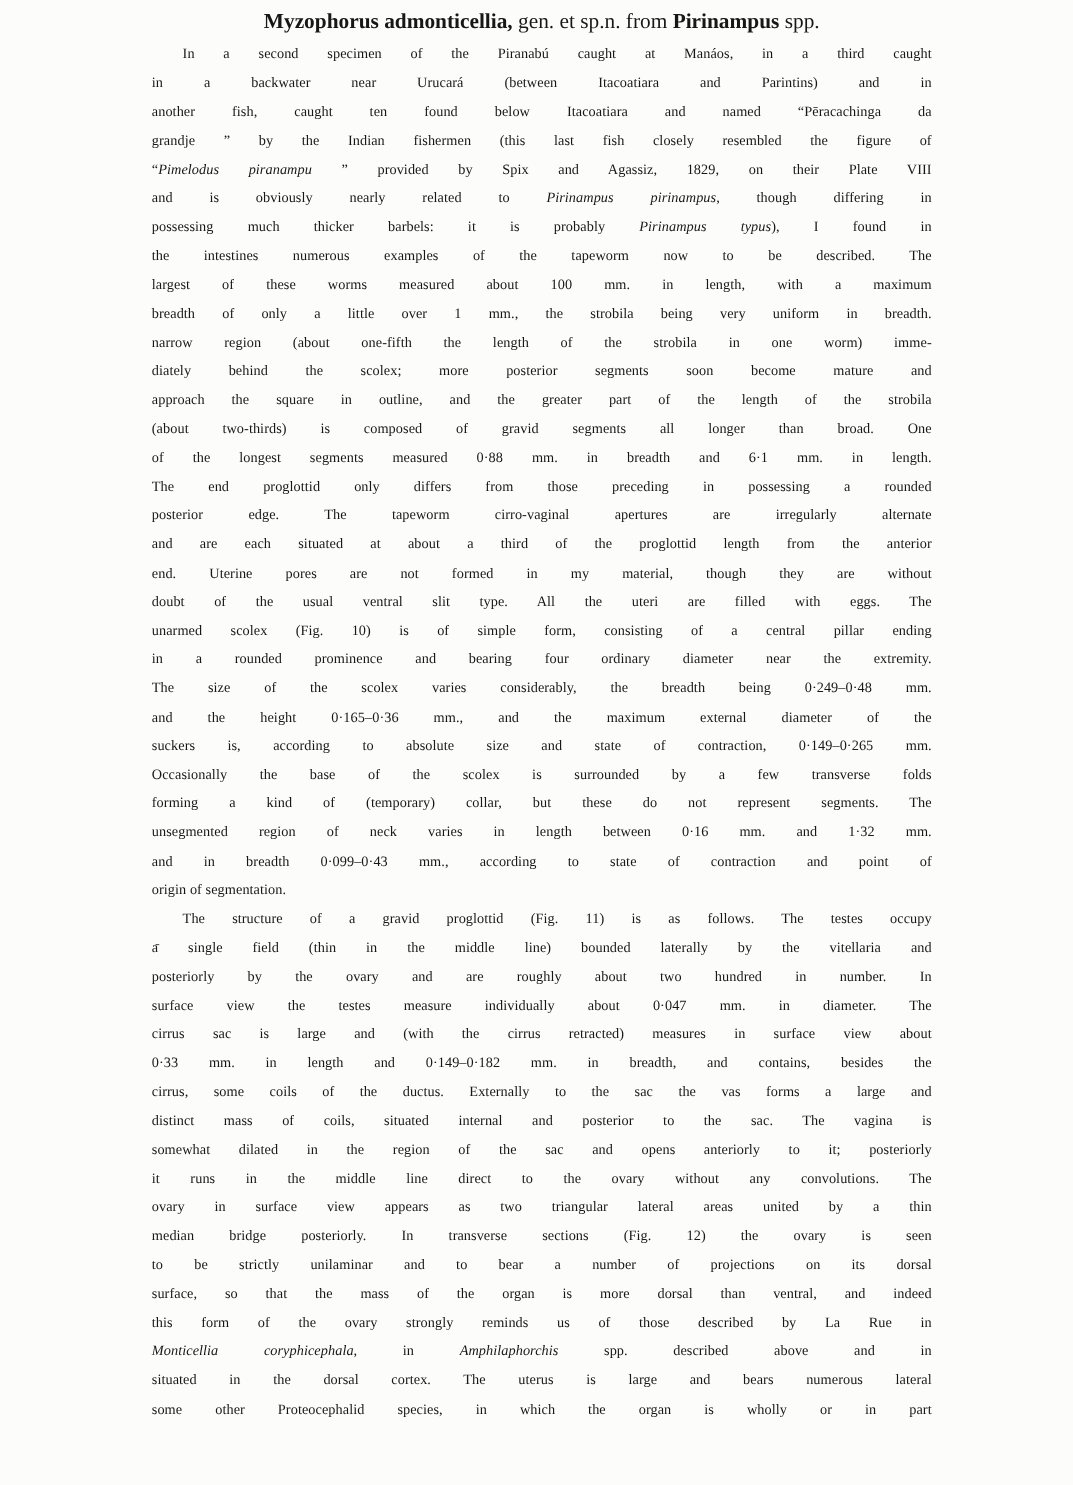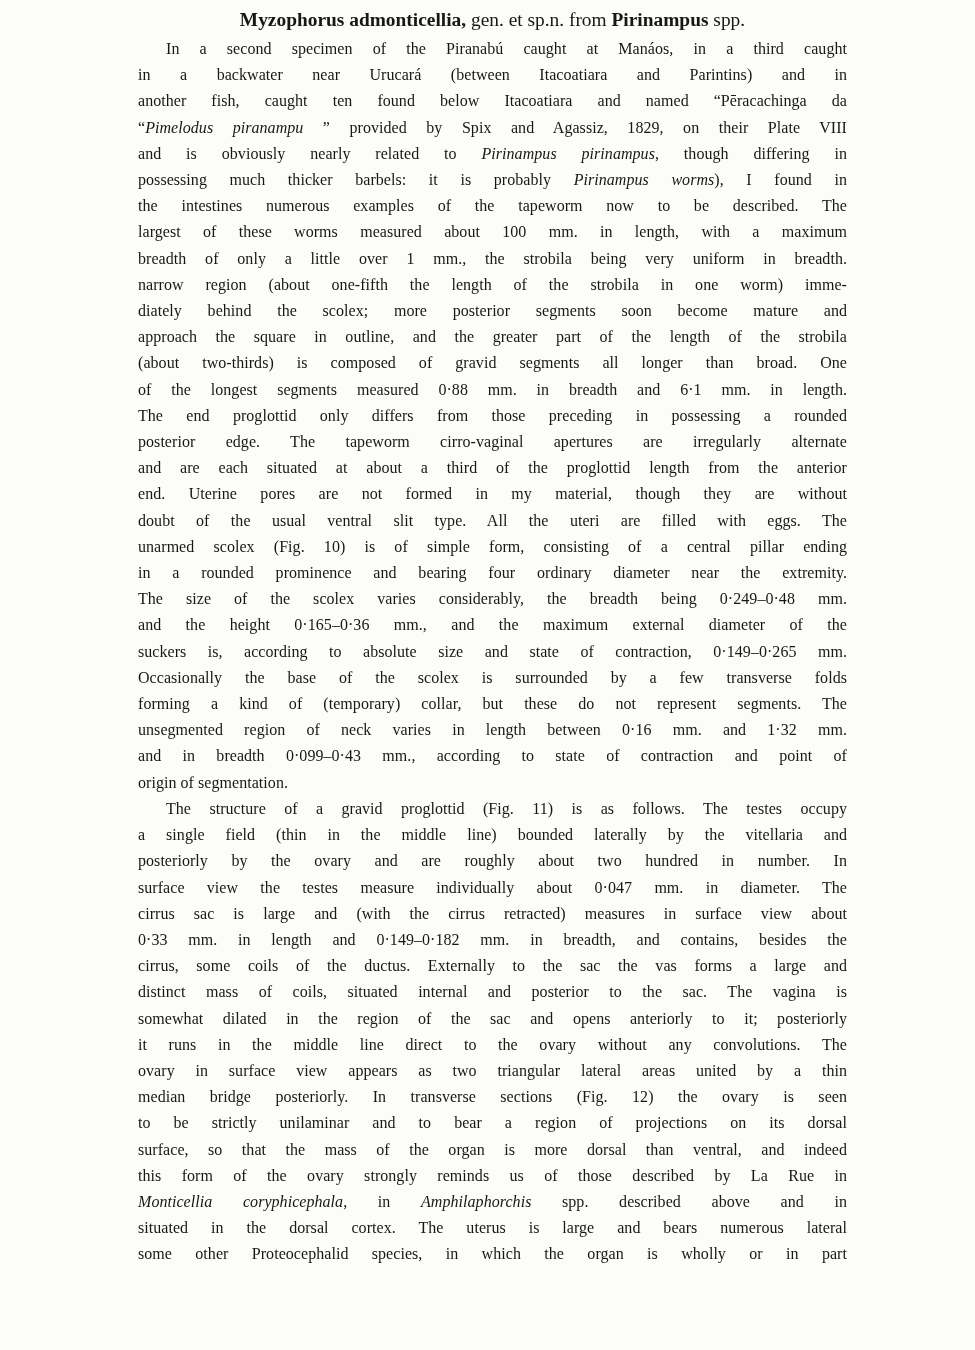--- a/index.html
+++ b/index.html
@@ -21,21 +21,21 @@
   }
   .title {
     font-size: 19.4px;
     line-height: 27px;
     text-align: center;
     margin: 0 0 3px 0;
     font-weight: normal;
   }
   .title b { font-weight: bold; }
   .line {
-    font-size: 16px;
+    font-size: 13px;
     line-height: 26.2px;
     letter-spacing: 0.05px;
   }
   .line.j {
     text-align: justify;
     text-align-last: justify;
   }
   .line.first { text-indent: 28px; }
   .line i { font-style: italic; }
   .artifact {
@@ -49,23 +49,24 @@
 </head>
 <body>
 
 <div class="page">
   <div class="text-block">
     <h1 class="title"><b>Myzophorus admonticellia,</b><span> gen. et sp.n. from </span><b>Pirinampus</b><span> spp.</span></h1>
     <div>
         <div class="line j first"><span>In a second specimen of the Piranabú caught at Manáos, in a third caught</span></div>
         <div class="line j"><span>in a backwater near Urucará (between Itacoatiara and Parintins) and in</span></div>
         <div class="line j"><span>another fish, caught ten found below Itacoatiara and named “Pēracachinga da</span></div>
+        <div class="line j"><span>grandje ” by the Indian fishermen (this last fish closely resembled the figure of</span></div>
         <div class="line j"><span>“</span><i>Pimelodus piranampu</i><span> ” provided by Spix and Agassiz, 1829, on their Plate VIII</span></div>
         <div class="line j"><span>and is obviously nearly related to </span><i>Pirinampus pirinampus</i><span>, though differing in</span></div>
-        <div class="line j"><span>possessing much thicker barbels: it is probably </span><i>Pirinampus worms</i><span>), I found in</span></div>
+        <div class="line j"><span>possessing much thicker barbels: it is probably </span><i>Pirinampus typus</i><span>), I found in</span></div>
         <div class="line j"><span>the intestines numerous examples of the tapeworm now to be described.  The</span></div>
         <div class="line j"><span>largest of these worms measured about 100 mm. in length, with a maximum</span></div>
         <div class="line j"><span>breadth of only a little over 1 mm., the strobila being very uniform in breadth.</span></div>
         <div class="line j"><span>narrow region (about one-fifth the length of the strobila in one worm) imme-</span></div>
         <div class="line j"><span>diately behind the scolex; more posterior segments soon become mature and</span></div>
         <div class="line j"><span>approach the square in outline, and the greater part of the length of the strobila</span></div>
         <div class="line j"><span>(about two-thirds) is composed of gravid segments all longer than broad.  One</span></div>
         <div class="line j"><span>of the longest segments measured 0·88 mm. in breadth and 6·1 mm. in length.</span></div>
         <div class="line j"><span>The end proglottid only differs from those preceding in possessing a rounded</span></div>
         <div class="line j"><span>posterior edge.  The tapeworm cirro-vaginal apertures are irregularly alternate</span></div>
@@ -87,21 +88,21 @@
         <div class="line j"><span>posteriorly by the ovary and are roughly about two hundred in number.  In</span></div>
         <div class="line j"><span>surface view the testes measure individually about 0·047 mm. in diameter.  The</span></div>
         <div class="line j"><span>cirrus sac is large and (with the cirrus retracted) measures in surface view about</span></div>
         <div class="line j"><span>0·33 mm. in length and 0·149–0·182 mm. in breadth, and contains, besides the</span></div>
         <div class="line j"><span>cirrus, some coils of the ductus.  Externally to the sac the vas forms a large and</span></div>
         <div class="line j"><span>distinct mass of coils, situated internal and posterior to the sac.  The vagina is</span></div>
         <div class="line j"><span>somewhat dilated in the region of the sac and opens anteriorly to it; posteriorly</span></div>
         <div class="line j"><span>it runs in the middle line direct to the ovary without any convolutions.  The</span></div>
         <div class="line j"><span>ovary in surface view appears as two triangular lateral areas united by a thin</span></div>
         <div class="line j"><span>median bridge posteriorly.  In transverse sections (Fig. 12) the ovary is seen</span></div>
-        <div class="line j"><span>to be strictly unilaminar and to bear a region of projections on its dorsal</span></div>
+        <div class="line j"><span>to be strictly unilaminar and to bear a number of projections on its dorsal</span></div>
         <div class="line j"><span>surface, so that the mass of the organ is more dorsal than ventral, and indeed</span></div>
         <div class="line j"><span>this form of the ovary strongly reminds us of those described by La Rue in</span></div>
         <div class="line j"><i>Monticellia coryphicephala</i><span>, in </span><i>Amphilaphorchis</i><span> spp. described above and in</span></div>
         <div class="line j"><span>situated in the dorsal cortex.  The uterus is large and bears numerous lateral</span></div>
         <div class="line j"><span>some other Proteocephalid species, in which the organ is wholly or in part</span></div>
       </div>
   </div>
   <span class="artifact">-</span>
 </div>
 

